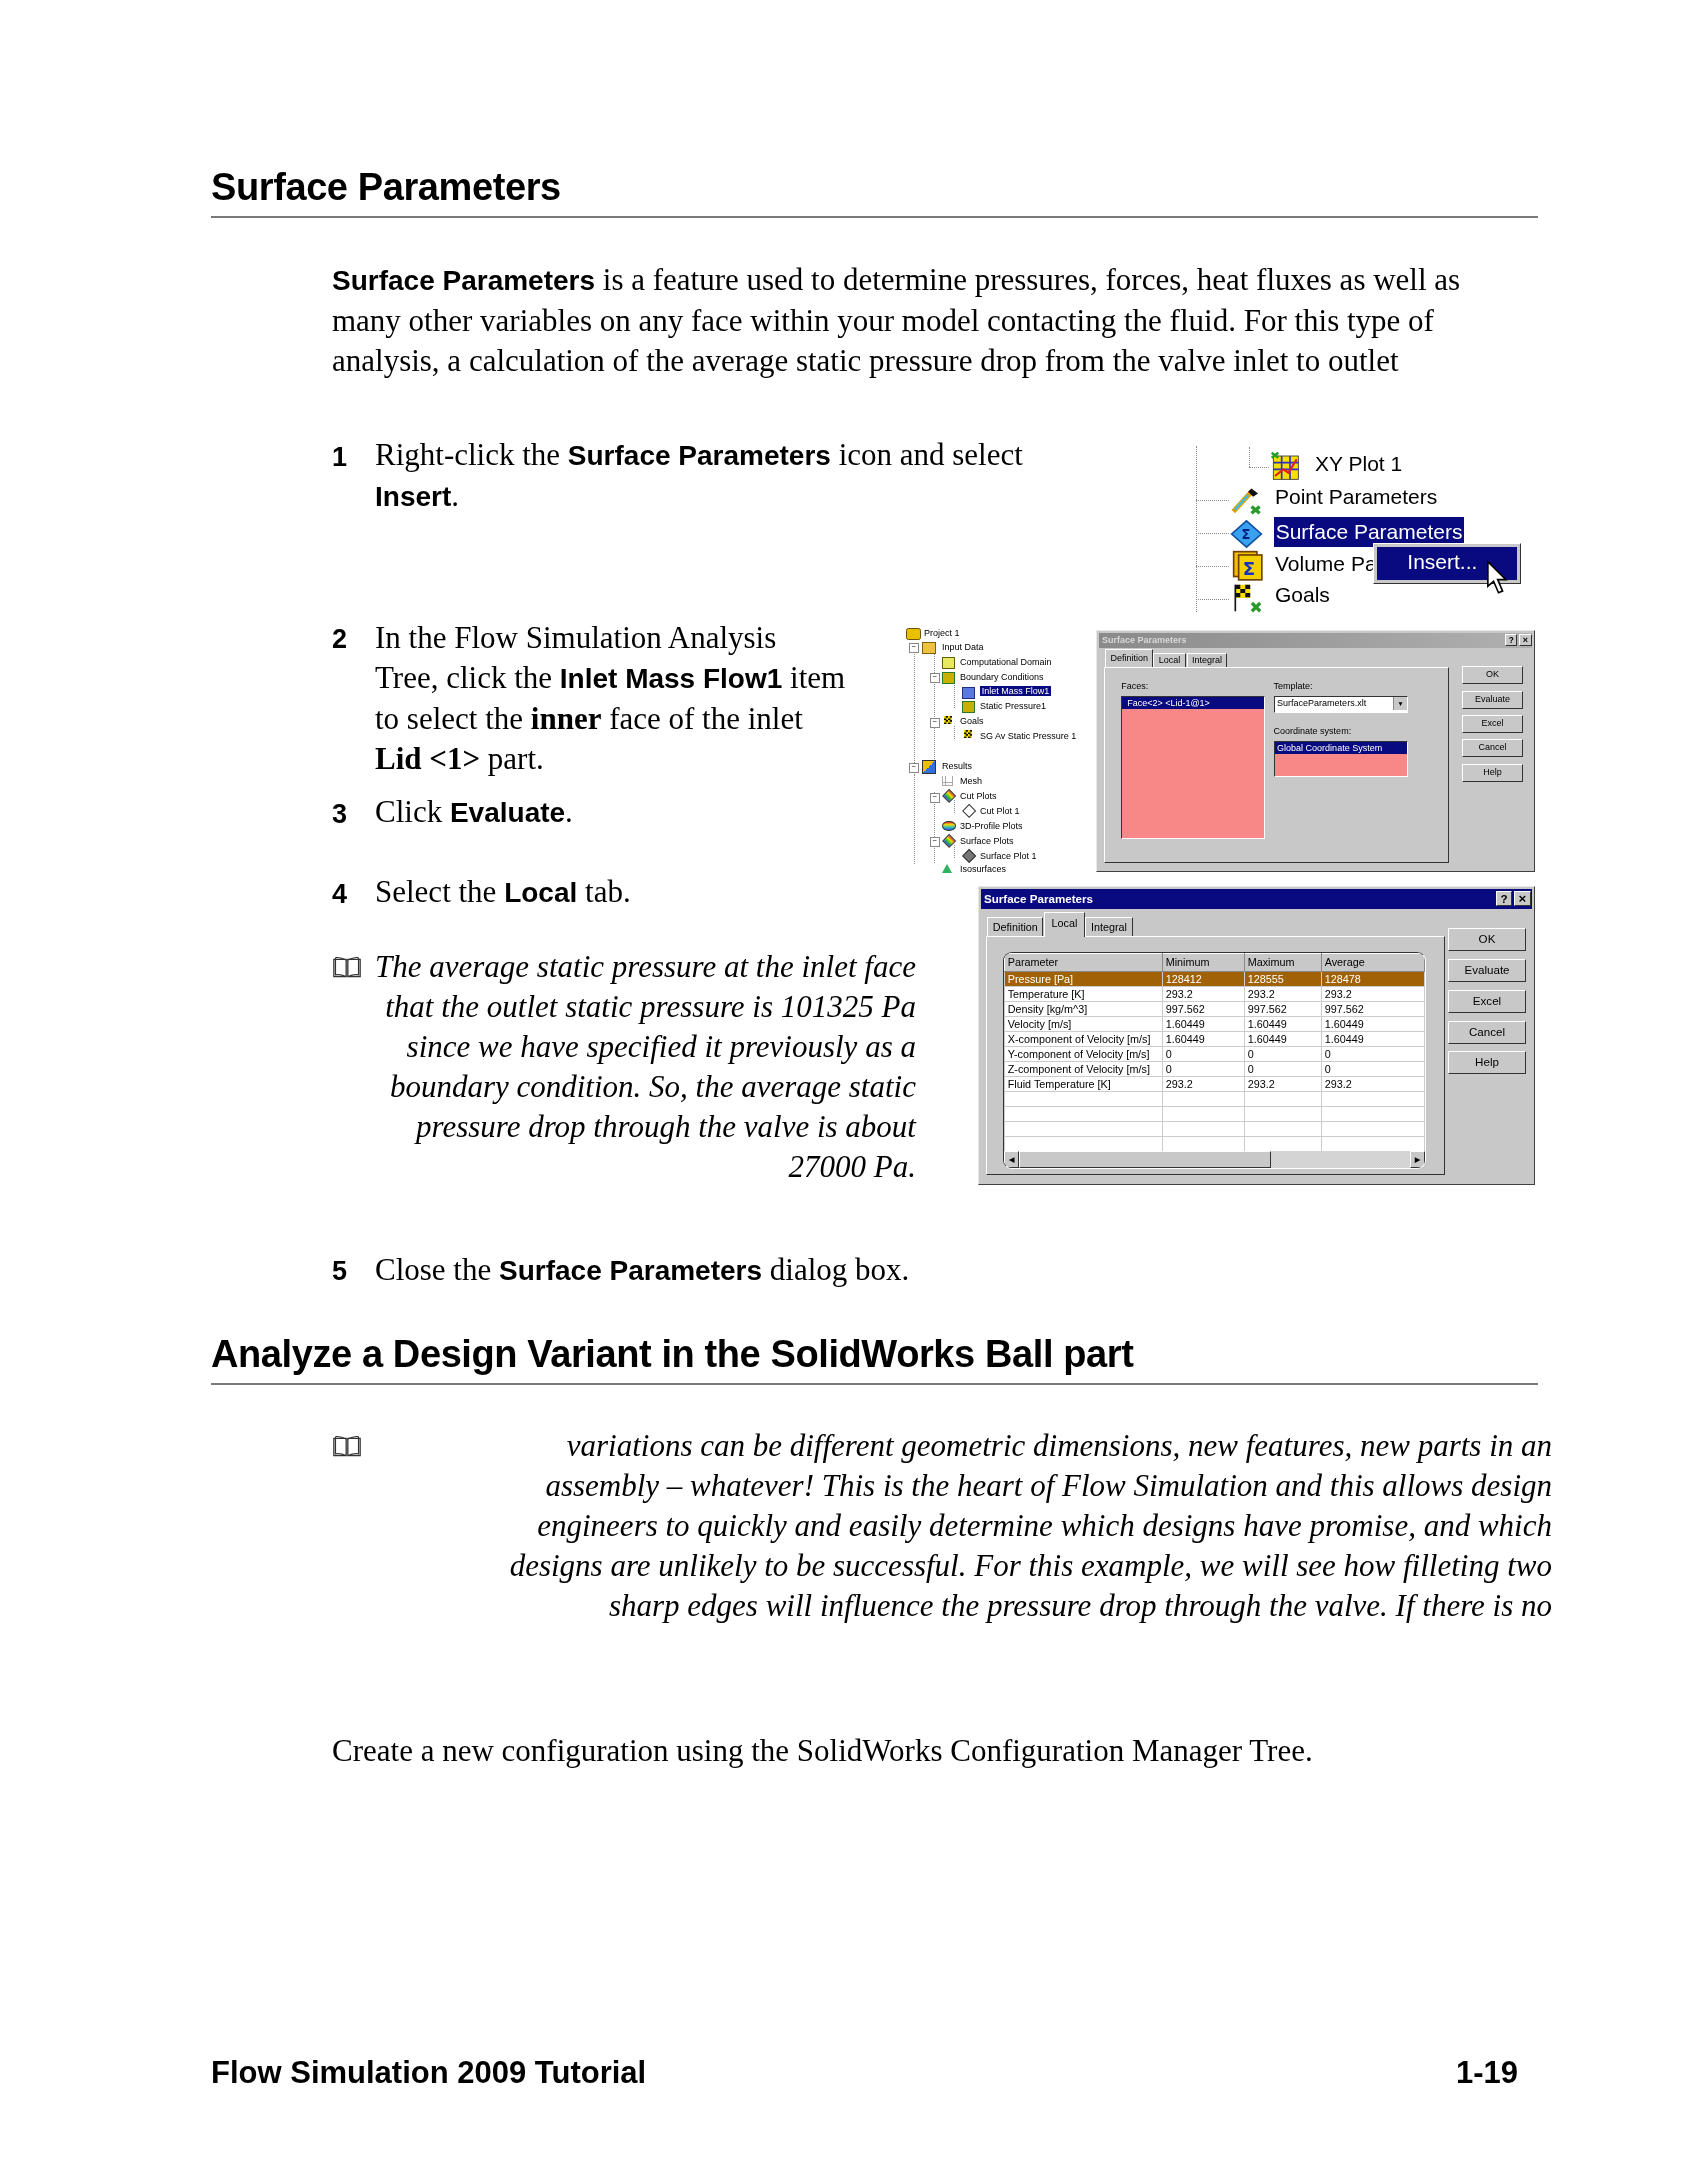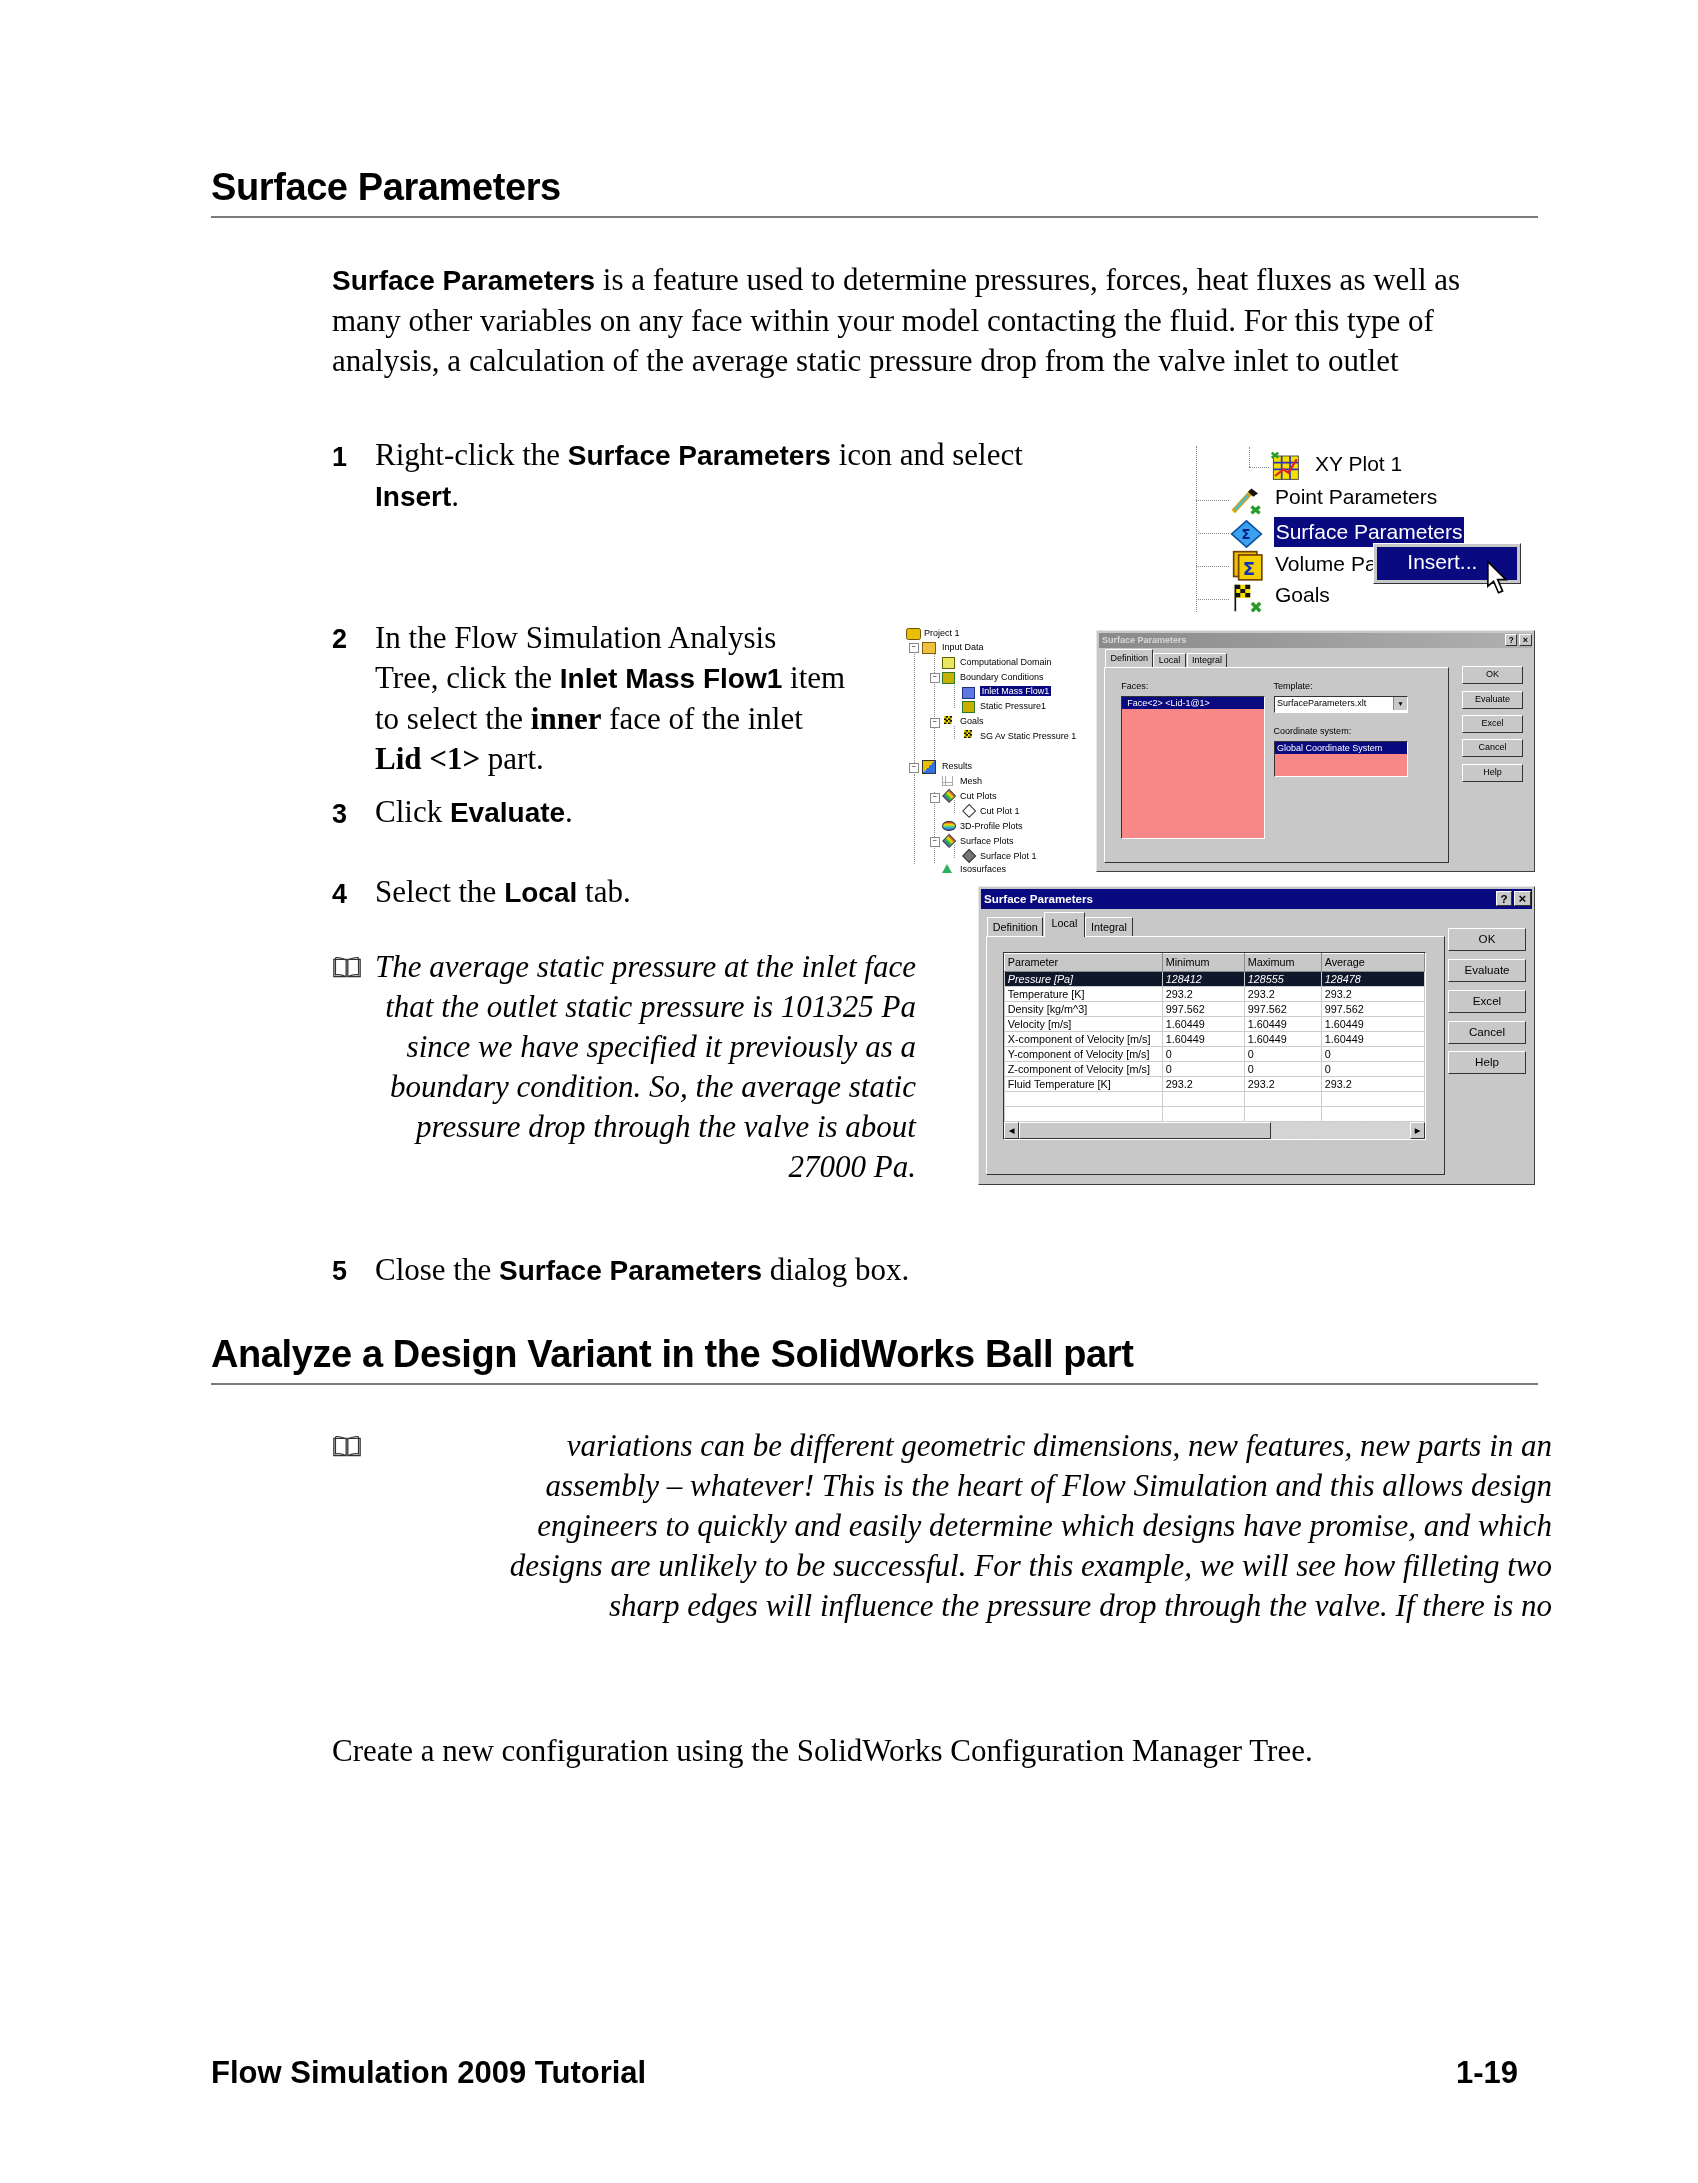--- a/index.html
+++ b/index.html
@@ -28,21 +28,21 @@
   .tb-btn { position: absolute; background: #c8c8c8; border: 0.8px solid; border-color: #fff #333 #333 #fff; color:#000; font-weight: bold; text-align: center; box-sizing: border-box; }
   .tab { position: absolute; border: 0.8px solid; border-color: #fff #333 transparent #fff; border-bottom: none; background: #c8c8c8; text-align: center; box-sizing: border-box; }
   .panel { position: absolute; border: 1.7px solid; border-color: #fff #333 #333 #fff; box-sizing: border-box; }
   .wbtn { position: absolute; background: #c8c8c8; border: 1.7px solid; border-color: #fff #333 #333 #fff; text-align: center; box-sizing: border-box; }
   .sel { background: #0a0a80; color: #fff; }
 
   .grid { position: absolute; border: 1.7px solid; border-color: #333 #fff #fff #333; background: #fff; box-sizing: border-box; overflow: hidden; }
   .grid table { border-collapse: collapse; width: 100%; table-layout: fixed; }
   .grid td, .grid th { border: 0.8px solid #ccc; padding: 0 2.5px; white-space: nowrap; overflow: hidden; font-weight: normal; text-align: left; font-size: 10.8px; height: 14px; line-height: 14px; }
   .grid th { background: #c8c8c8; border-color: #fff #888 #888 #fff; height: 16.6px; }
-  .grid tr.selrow td { background: #0f172a; color: #fff; font-style: italic; }
+  .grid tr.selrow td { background: #a16207; color: #fff; }
 </style>
 </head>
 <body>
 
 <div class="abs h1" style="left:211px; top:166px;">Surface Parameters</div>
 <div class="rule" style="top:216px;"></div>
 
 <div class="abs body-text" style="left:332px; top:260px; width:1211px;">
   <div><b class="sb">Surface Parameters</b><span> is a feature used to determine pressures, forces, heat fluxes as well as</span></div>
   <div>many other variables on any face within your model contacting the fluid. For this type of</div>
@@ -250,21 +250,21 @@
     <span>Surface Parameters</span>
   </div>
   <div class="tb-btn" style="right:21.6px; top:4.1px; width:16.6px; height:15px; font-size:11.6px; line-height:13.3px;">?</div>
   <div class="tb-btn" style="right:3.3px; top:4.1px; width:16.6px; height:15px; font-size:13.3px; line-height:13.3px;">×</div>
 
   <div class="tab" style="left:8.3px; top:30px; width:56px; height:20px; line-height:18px; font-size:10.8px;">Definition</div>
   <div class="tab" style="left:65px; top:25px; width:41px; height:25px; line-height:21.6px; font-size:10.8px; z-index:2;">Local</div>
   <div class="tab" style="left:106px; top:30px; width:48px; height:20px; line-height:18px; font-size:10.8px;">Integral</div>
 
   <div class="panel" style="left:6.6px; top:49px; width:459px; height:239px;">
-    <div class="grid" style="left:16.6px; top:15px; width:423px; height:188px;">
+    <div class="grid" style="left:16.6px; top:15px; width:423px; height:217px;border-radius:9px;">
       <table>
         <colgroup>
             <col style="width:158px">
             <col style="width:82px">
             <col style="width:77px">
             <col style="width:103px">
           </colgroup>
         <tbody>
             <tr>
           <th>Parameter</th>

